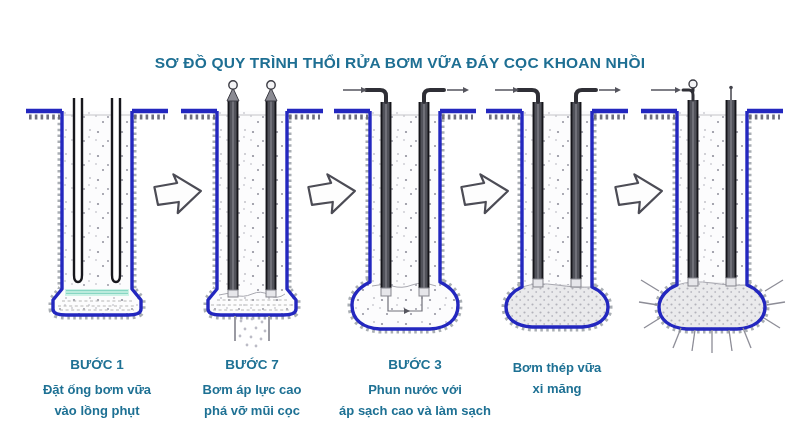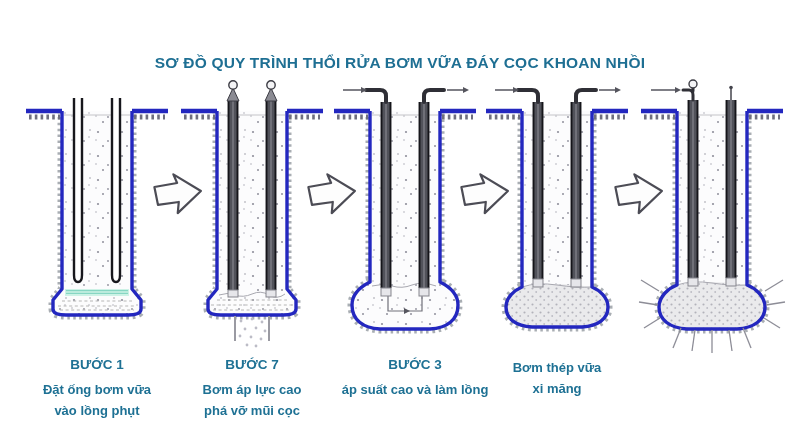--- a/index.html
+++ b/index.html
@@ -292,20 +292,21 @@
     <div class="step-desc">Đặt ống bơm vữa</div>
     <div class="step-desc">vào lồng phụt</div>
   </div>
   <div id="l2" class="step-label">
     <div class="step-name">BƯỚC 7</div>
     <div class="step-desc">Bơm áp lực cao</div>
     <div class="step-desc">phá vỡ mũi cọc</div>
   </div>
   <div id="l3" class="step-label">
     <div class="step-name">BƯỚC 3</div>
-    <div class="step-desc">áp suất cao và làm lồng</div>
+    <div class="step-desc">Phun nước với</div>
+    <div class="step-desc">áp sạch cao và làm sạch</div>
   </div>
   <div id="l4" class="step-label">
     <div class="step-desc">Bơm thép vữa</div>
     <div class="step-desc">xi măng</div>
   </div>
 
 </div>
 
 </body></html>

